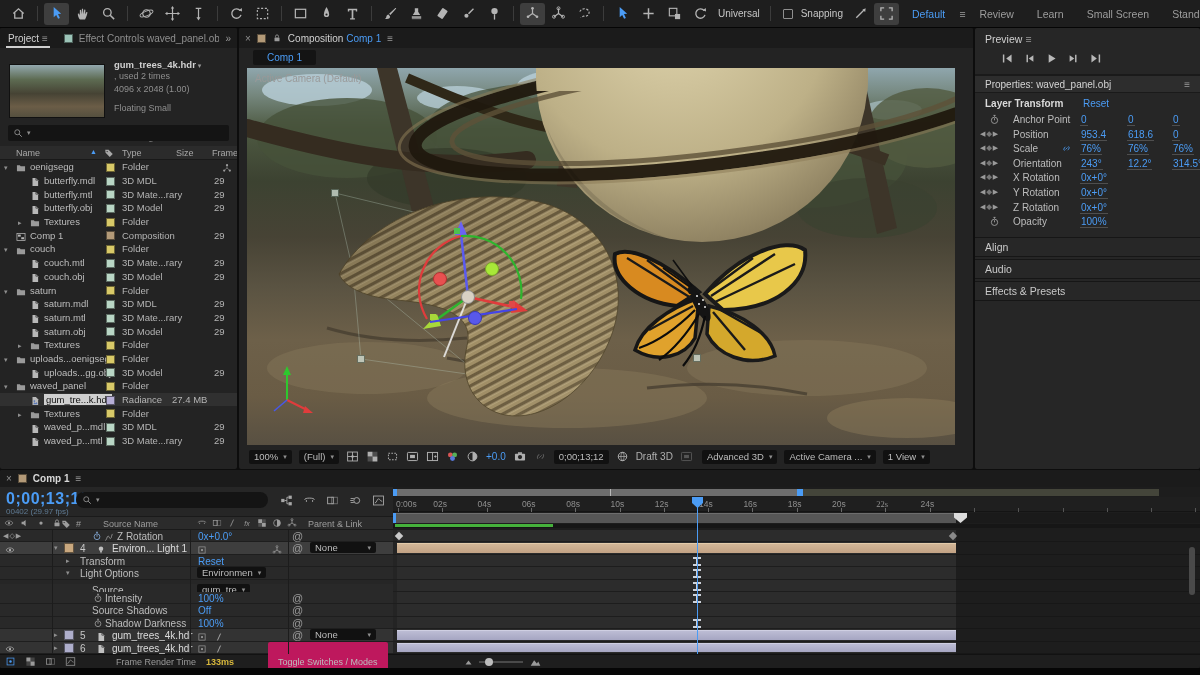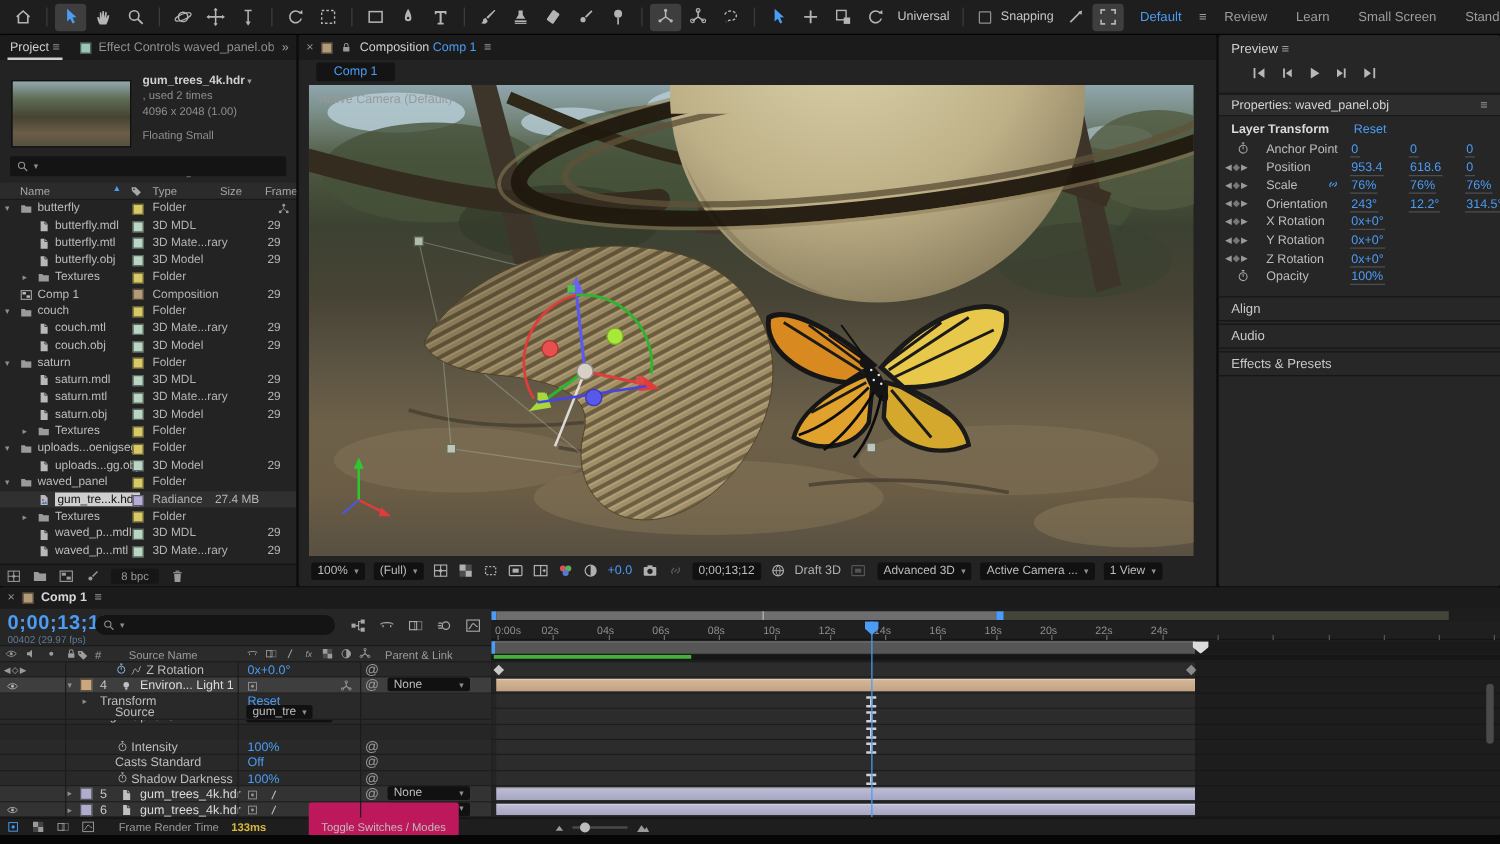--- a/index.html
+++ b/index.html
@@ -481,21 +481,21 @@
       <span class="pcol" style="left:122px;top:2px">Type</span>
       <span class="pcol" style="left:176px;top:2px">Size</span>
       <span class="pcol" style="left:212px;top:2px">Frame I</span>
     </div>
     <div id="project-rows" style="position:absolute;left:0;top:132px;width:237px;height:290px;overflow:hidden;">
         <div class="prow">
           <span class="pcol" style="left:4px"><span class="twirl">▾</span></span>
           <span class="pcol" style="left:16px;top:2px"><svg class="ic" width="10" height="10" style="color:#9a9a9a">
               <use href="#i-folder"></use>
             </svg></span>
-          <span class="pcol nm " style="left:30px;max-width:104px">butterfly</span>
+          <span class="pcol nm " style="left:30px;max-width:104px">oenigsegg</span>
           <span class="pcol swatch" style="left:106px;top:3px;background:#d8c968"></span>
           <span class="pcol" style="left:122px;color:#b4b4b4">Folder</span>
           <span class="pcol" style="left:222px;top:2px"><svg class="ic" width="10" height="10" style="color:#9a9a9a">
               <use href="#i-net"></use>
             </svg></span>
         </div>
         <div class="prow">
           <span class="pcol" style="left:18px"><span class="twirl"></span></span>
           <span class="pcol" style="left:30px;top:2px"><svg class="ic" width="10" height="10" style="color:#b8b8b8">
               <use href="#i-file"></use>
@@ -682,38 +682,20 @@
           <span class="pcol" style="left:18px"><span class="twirl"></span></span>
           <span class="pcol" style="left:30px;top:2px"><svg class="ic" width="10" height="10" style="color:#b8b8b8">
               <use href="#i-file"></use>
             </svg></span>
           <span class="pcol nm " style="left:44px;max-width:90px">waved_p...mtl</span>
           <span class="pcol swatch" style="left:106px;top:3px;background:#b9d6c5"></span>
           <span class="pcol" style="left:122px;color:#b4b4b4">3D Mate...rary</span>
           <span class="pcol" style="left:214px;color:#b4b4b4">29</span>
         </div>
       </div>
-    <div id="project-footer" style="position:absolute;left:0;bottom:0;width:237px;height:18px;background:#1f1f1f;border-top:1px solid #141414;display:flex;align-items:center;gap:9px;padding:0 5px;color:#9a9a9a;">
-      <svg class="ic" width="12" height="12">
-          <use href="#i-gridopt"></use>
-        </svg>
-      <svg class="ic" width="12" height="12">
-          <use href="#i-folder"></use>
-        </svg>
-      <svg class="ic" width="12" height="12">
-          <use href="#i-comp"></use>
-        </svg>
-      <svg class="ic" width="12" height="12">
-          <use href="#i-roto"></use>
-        </svg>
-      <span style="background:#161616;border-radius:2px;padding:1px 8px;font-size:9px;">8 bpc</span>
-      <svg class="ic" width="12" height="12">
-          <use href="#i-trash"></use>
-        </svg>
-    </div>
   </div>
 
   <div class="panel" id="comp-panel" style="left:239px;top:28px;width:734px;height:441px;">
     <div class="tabstrip">
       <span style="color:#8f8f8f">×</span>
       <span class="swatch" style="background:#b39a78"></span>
       <svg class="ic" width="10" height="10" style="color:#9a9a9a">
           <use href="#i-lock"></use>
         </svg>
       <span style="color:#d0d0d0"><span>Composition</span> <span class="blue">Comp 1</span></span>
@@ -1125,37 +1107,37 @@
           <span class="pcol blue" style="left:198px;top:1px">Reset</span>
         </div>
         <div class="tl-row" style="top: 97.2px; height: 12.4px; background: rgb(41, 41, 41); padding-left: 23px;">
           <span class="pcol twirl" style="left:66px;top:2px">▾</span>
           <span class="pcol" style="left:80px;top:1px;color:#bdbdbd">Light Options</span>
           <span class="pcol dd" style="left:197px;top:0px;height:11px">
             <span>Environmen</span>
             <span class="car">▾</span>
           </span>
         </div>
-        <div class="tl-row" style="top: 94px; height: 12.4px; background: rgb(41, 41, 41);">
+        <div class="tl-row" style="top: 114px; height: 12.4px; background: rgb(41, 41, 41);">
           <span class="pcol" style="left:92px;top:1px;color:#bdbdbd">Source</span>
           <span class="pcol dd" style="left:197px;top:0px;height:11px">
             <span>gum_tre</span>
             <span class="car">▾</span>
           </span>
         </div>
         <div class="tl-row" style="top: 122px; height: 12.4px; background: rgb(41, 41, 41);">
           <span class="pcol" style="left:93px;top:0px"><svg class="ic" width="10" height="10" style="color:#a8a8a8">
               <use href="#i-stopwatch"></use>
             </svg></span>
           <span class="pcol" style="left:105px;top:1px;color:#bdbdbd">Intensity</span>
           <span class="pcol blue" style="left:198px;top:1px">100%</span>
           <span class="pcol" style="left:292px;top:0px;color:#9a9a9a;font-size:11px">@</span>
         </div>
         <div class="tl-row" style="top: 134.4px; height: 12.4px; background: rgb(41, 41, 41);">
-          <span class="pcol" style="left:92px;top:1px;color:#bdbdbd">Casts Standard</span>
+          <span class="pcol" style="left:92px;top:1px;color:#bdbdbd">Source Shadows</span>
           <span class="pcol blue" style="left:198px;top:1px">Off</span>
           <span class="pcol" style="left:292px;top:0px;color:#9a9a9a;font-size:11px">@</span>
         </div>
         <div class="tl-row" style="top: 146.8px; height: 12.4px; background: rgb(41, 41, 41);">
           <span class="pcol" style="left:93px;top:0px"><svg class="ic" width="10" height="10" style="color:#a8a8a8">
               <use href="#i-stopwatch"></use>
             </svg></span>
           <span class="pcol" style="left:105px;top:1px;color:#bdbdbd">Shadow Darkness</span>
           <span class="pcol blue" style="left:198px;top:1px">100%</span>
           <span class="pcol" style="left:292px;top:0px;color:#9a9a9a;font-size:11px">@</span>
@@ -1228,21 +1210,21 @@
           <div style="position: absolute; left: 261.8px; top: 2px; font-size: 8.5px; color: rgb(143, 143, 143); text-align: right;">12s</div>
           <div style="position: absolute; left: 270.8px; top: 11px; width: 1px; height: 4px; background: rgb(106, 106, 106);"></div>
           <div style="position: absolute; left: 306.1px; top: 2px; font-size: 8.5px; color: rgb(143, 143, 143);">14s</div>
           <div style="position: absolute; left: 315.1px; top: 11px; width: 1px; height: 4px; background: rgb(106, 106, 106);"></div>
           <div style="position: absolute; left: 350.4px; top: 2px; font-size: 8.5px; color: rgb(143, 143, 143);">16s</div>
           <div style="position: absolute; left: 359.4px; top: 11px; width: 1px; height: 4px; background: rgb(106, 106, 106);"></div>
           <div style="position: absolute; left: 394.7px; top: 2px; font-size: 8.5px; color: rgb(143, 143, 143);">18s</div>
           <div style="position: absolute; left: 403.7px; top: 11px; width: 1px; height: 4px; background: rgb(106, 106, 106);"></div>
           <div style="position: absolute; left: 439px; top: 2px; font-size: 8.5px; color: rgb(143, 143, 143);">20s</div>
           <div style="position: absolute; left: 448px; top: 11px; width: 1px; height: 4px; background: rgb(106, 106, 106);"></div>
-          <div style="position: absolute; left: 483.3px; top: 2px; font-size: 8.5px; color: rgb(143, 143, 143);">22s</div>
+          <div style="position: absolute; left: 483.3px; top: 2px; font-size: 8.5px; color: rgb(143, 143, 143); font-family: Liberation Serif, serif;">22s</div>
           <div style="position: absolute; left: 492.3px; top: 11px; width: 1px; height: 4px; background: rgb(106, 106, 106);"></div>
           <div style="position: absolute; left: 527.6px; top: 2px; font-size: 8.5px; color: rgb(143, 143, 143);">24s</div>
           <div style="position: absolute; left: 536.6px; top: 11px; width: 1px; height: 4px; background: rgb(106, 106, 106);"></div>
           <div style="position: absolute; left: 580.9px; top: 11px; width: 1px; height: 4px; background: rgb(85, 85, 85);"></div>
           <div style="position: absolute; left: 625.2px; top: 11px; width: 1px; height: 4px; background: rgb(85, 85, 85);"></div>
           <div style="position: absolute; left: 669.5px; top: 11px; width: 1px; height: 4px; background: rgb(85, 85, 85);"></div>
           <div style="position: absolute; left: 713.8px; top: 11px; width: 1px; height: 4px; background: rgb(85, 85, 85);"></div>
           <div style="position: absolute; left: 758.1px; top: 11px; width: 1px; height: 4px; background: rgb(85, 85, 85);"></div>
           <div style="position: absolute; left: 802.4px; top: 11px; width: 1px; height: 4px; background: rgb(85, 85, 85);"></div>
         </div>
@@ -1307,21 +1289,21 @@
           <svg class="ic" width="11" height="11" style="color:#9a9a9a">
             <use href="#i-transp"></use>
           </svg>
           <svg class="ic" width="11" height="11" style="color:#9a9a9a">
             <use href="#i-fblend"></use>
           </svg>
           <svg class="ic" width="11" height="11" style="color:#9a9a9a">
             <use href="#i-geditor"></use>
           </svg>
         </span>
-      <span style="color:#9a9a9a;font-size:9px;margin-left:9px;">Frame Render Time</span>
+      <span style="color:#9a9a9a;font-size:9px;margin-left:30px;">Frame Render Time</span>
       <span style="color:var(--msyellow);font-size:9px;font-weight:bold;">133ms</span>
       <span style="background:#be185d;border-radius:2px;padding:15px 10px;color:#bdbdbd;font-size:9px;margin-left:24px;">Toggle Switches / Modes</span>
       <span style="margin-left:66px;display:flex;align-items:center;gap:6px;color:#9a9a9a;">
         <svg class="ic" width="9" height="8" viewBox="0 0 16 16">
             <path d="M2 13 8 5l6 8z" fill="currentColor"></path>
           </svg>
         <span style="position:relative;width:44px;height:2px;background:#4a4a4a;display:inline-block;">
             <span style="position:absolute;left:6px;top:-3px;width:8px;height:8px;border-radius:50%;background:#bdbdbd;"></span>
           </span>
         <svg class="ic" width="13" height="11" viewBox="0 0 16 16">

